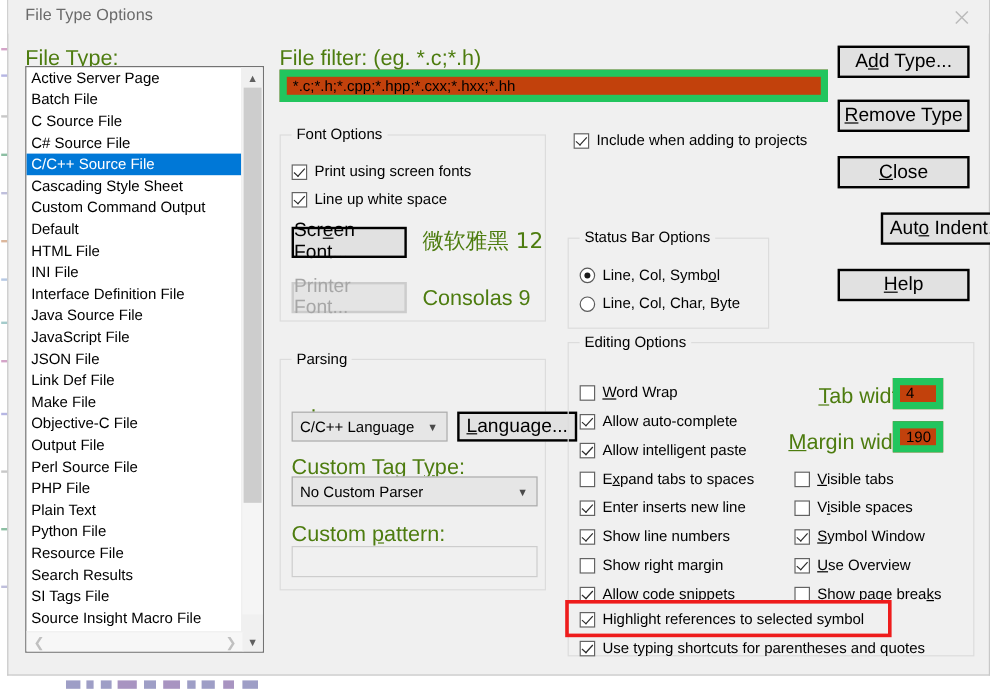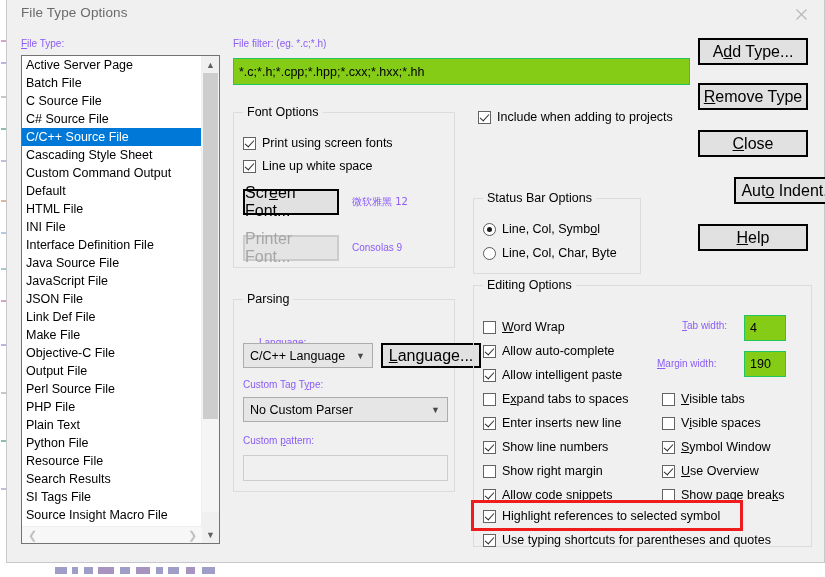--- a/index.html
+++ b/index.html
@@ -41,21 +41,21 @@
     font-size: 13.5px; color: #6a6a6a;
     letter-spacing: .1px;
   }
   .close-btn {
     position: absolute; right: 0px; top: 0px; width: 46px; height: 28px;
     display: flex; align-items: center; justify-content: center;
     color: #b9b9b9; font-size: 14px; line-height: 1;
   }
   .close-btn svg { display:block; }
 
-  .label { position: absolute; font-size: 10px; color: #8b5cf6; white-space: nowrap; }
+  .label { position: absolute; font-size: 18px; color: #4d7c0f; white-space: nowrap; }
   u.acc { text-decoration: underline; text-underline-offset: 1px; }
 
   
   .listbox {
     position: absolute; left: 14px; top: 55px;
     width: 199px; height: 489px;
     background: #fff; border: 1px solid #737373;
     box-sizing: border-box; overflow: hidden;
   }
   .list-scrollarea { position:absolute; left:0; top:0; width: 181px; height: 473px; overflow:hidden; }
@@ -80,21 +80,21 @@
   }
   .hs-arrow { position:absolute; top:0; width:17px; height:16px; display:flex;align-items:center;justify-content:center;
               color:#c0c0c0; font-size: 11px; }
   .hs-left { left: 2px; }
   .hs-right { right: 2px; }
   .corner-box { position:absolute; right:0; bottom:0; width:17px; height:16px; background:#f0f0f0;
                 display:flex;align-items:center;justify-content:center;color:#606060;font-size:9px;}
 
   
   .tinput {
-    position: absolute; background: #84cc16; border: 1px solid #22c55e;
+    position: absolute; background: #c2410c; border: 6px solid #22c55e;
     box-sizing: border-box; font-size: 12.5px; color: #000;
     padding: 0 5px; display: flex; align-items: center;
   }
   .tinput.flat { background:#f0f0f0; border:1px solid #cdcdcd; }
 
   
   .group {
     position: absolute; border: 1px solid #dcdcdc; box-sizing: border-box;
   }
   .group > .gtitle {

